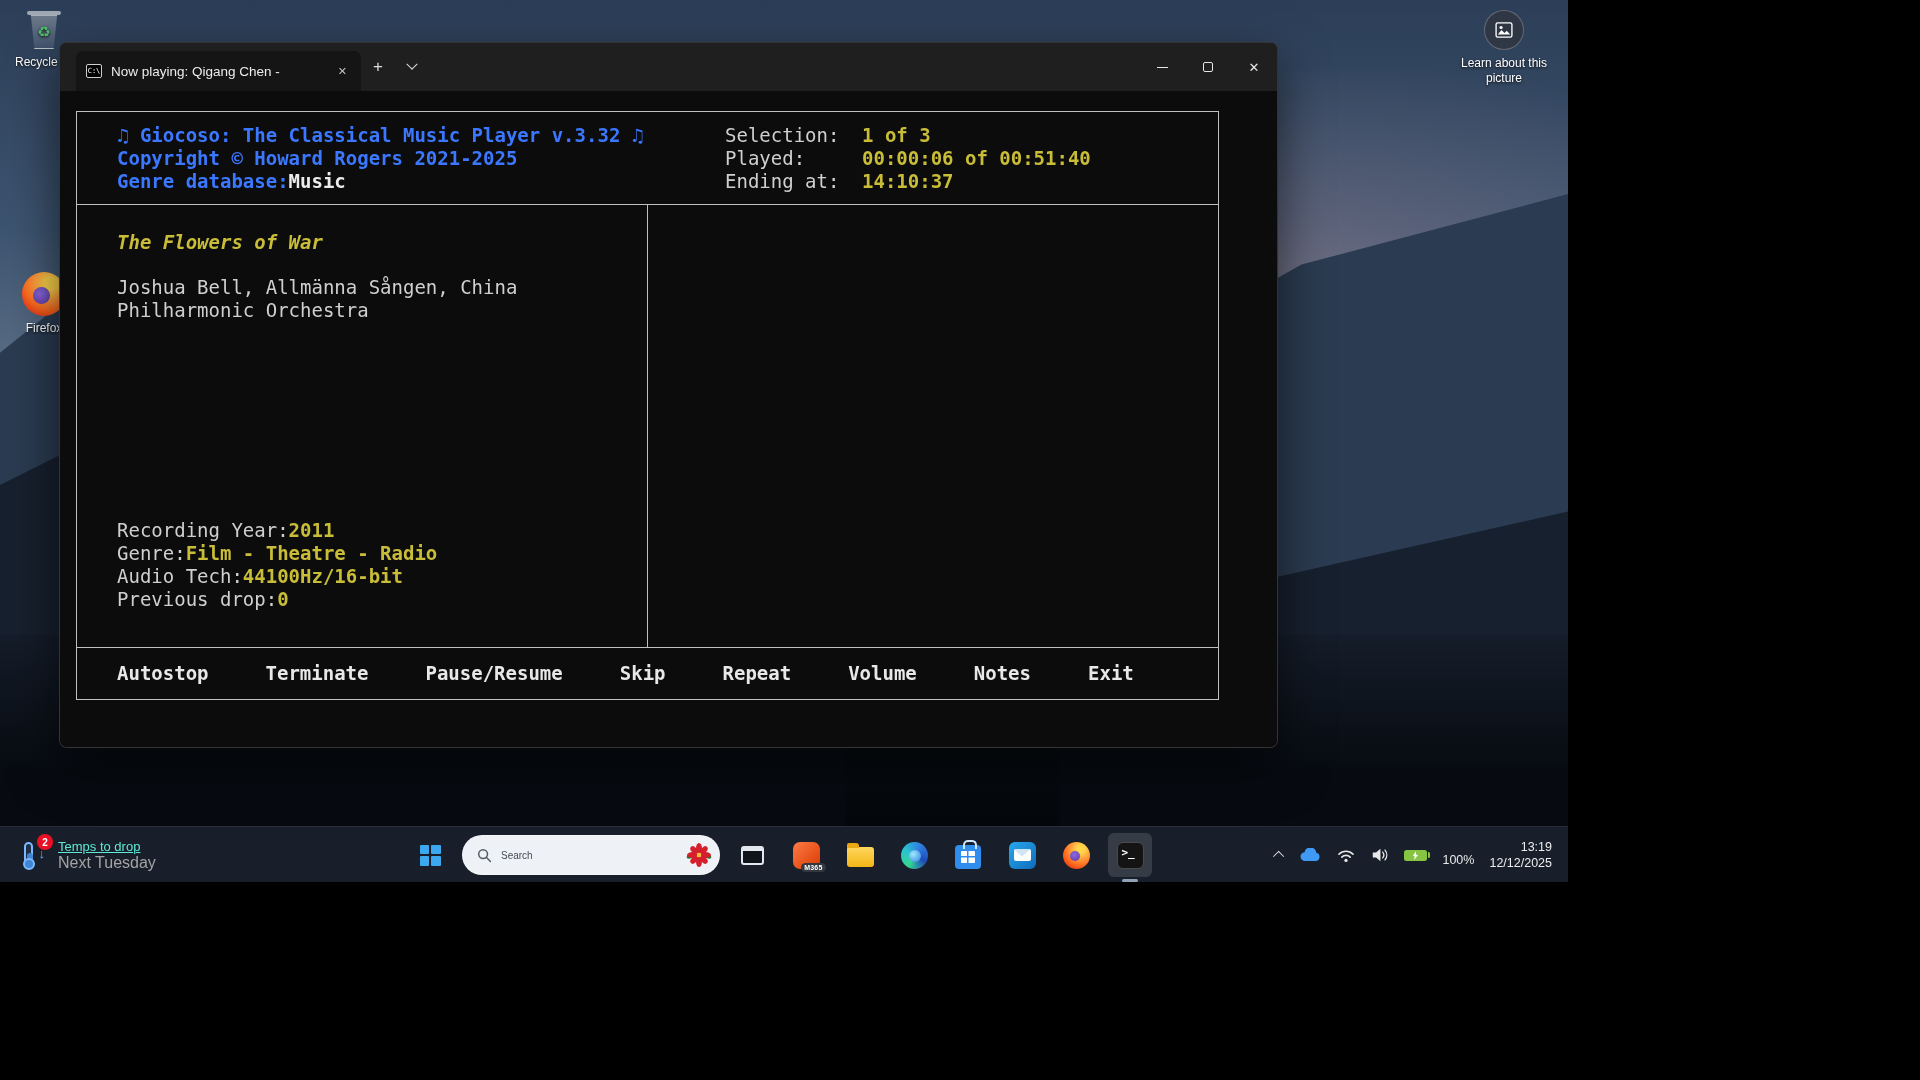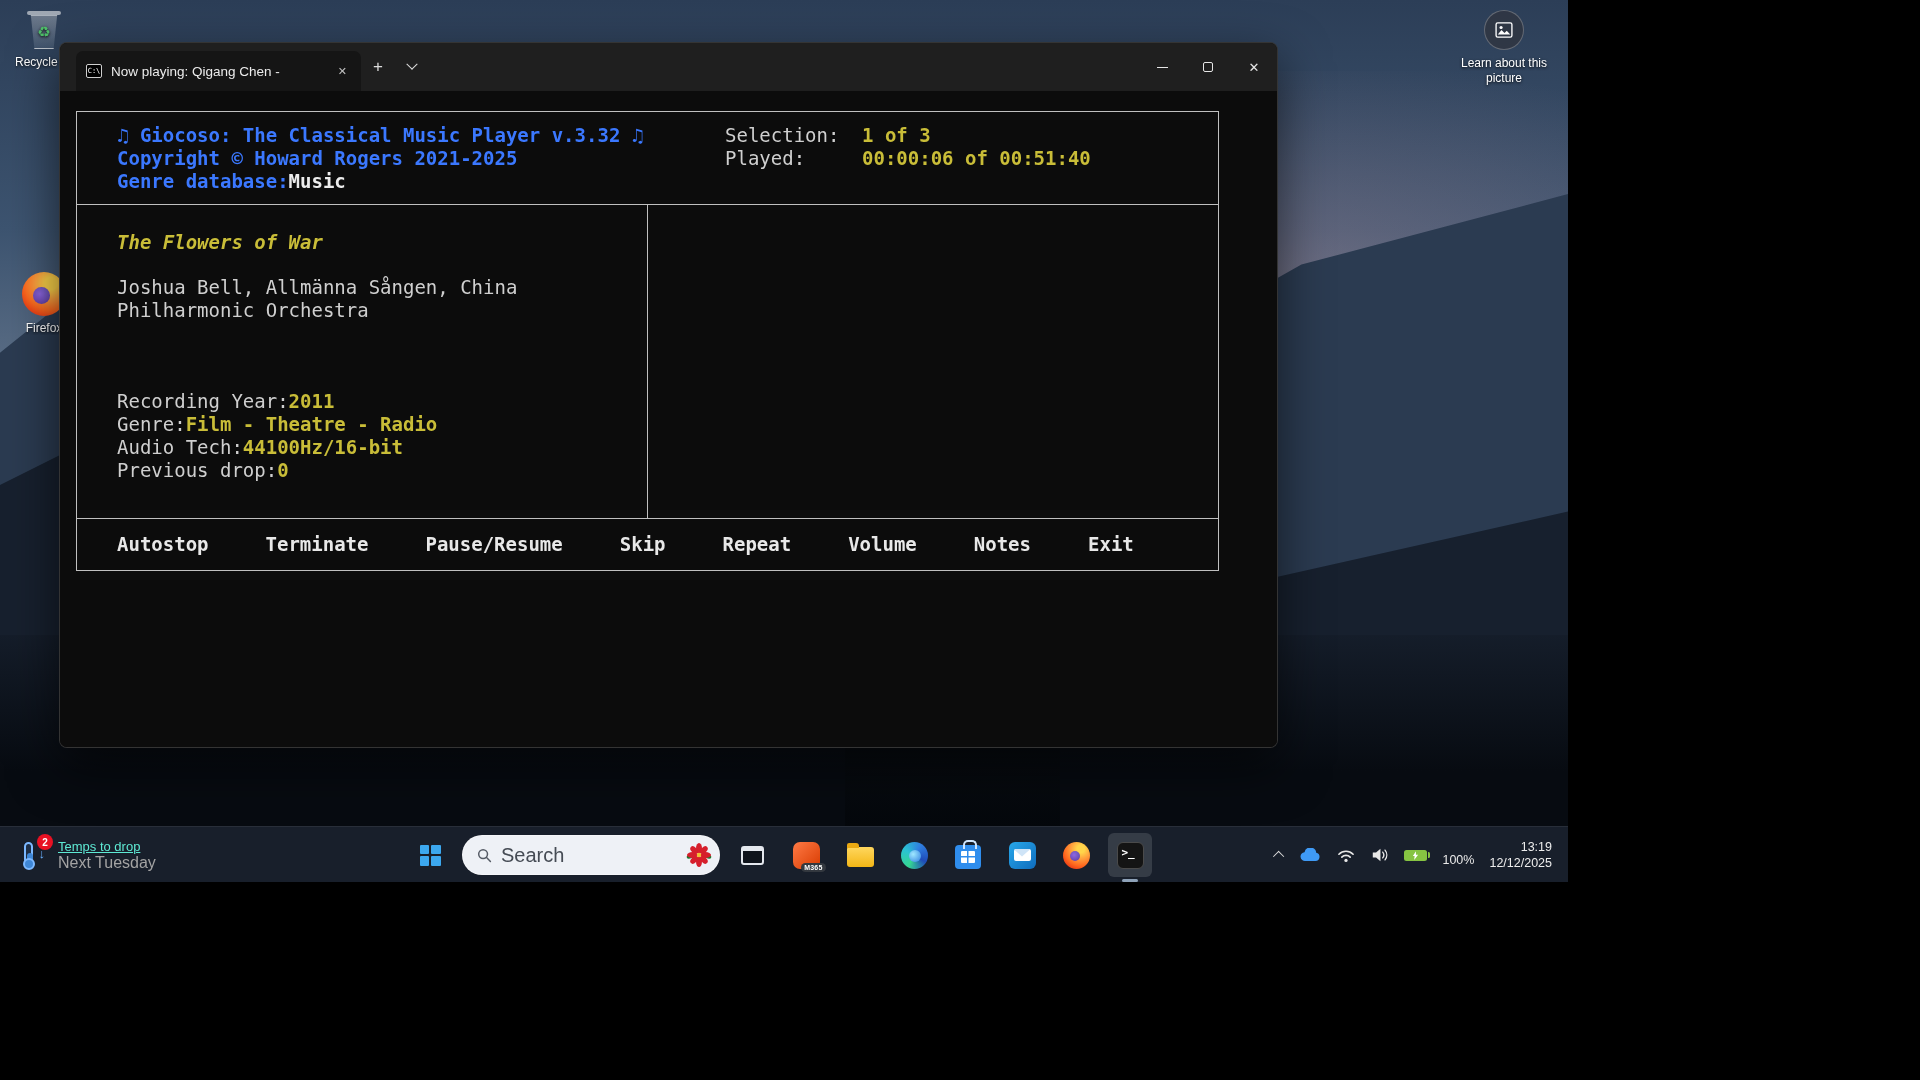--- a/index.html
+++ b/index.html
@@ -64,21 +64,21 @@
   .chev-up { transform:rotate(45deg) translateY(2px); }
   .win-controls { position:absolute; right:0; top:0; height:48px; display:flex; }
   .wc { width:46px; height:100%; display:flex; align-items:center; justify-content:center; }
   .wc .bar { width:11px; height:1px; background:#e6e6e6; }
   .wc .boxg { width:10px; height:10px; border:1px solid #e6e6e6; border-radius:2px; }
   .wc .xg { color:#e6e6e6; font-size:13px; font-family:"DejaVu Sans",sans-serif; }
 
   
   .screen { position:absolute; top:48px; left:0; right:0; bottom:0; background:#0c0c0c;
     font-family:"DejaVu Sans Mono","DejaVu Sans",monospace; font-size:19px; line-height:23px; color:#cfcfcf; }
-  .tui { position:absolute; left:16px; top:20px; width:1143px; height:460px;
+  .tui { position:absolute; left:16px; top:20px; width:1143px; height:589px;
     border:1px solid #c0c0c0; display:flex; flex-direction:column; }
   .tui-header { height:93px; border-bottom:1px solid #c0c0c0; display:flex; padding:12px 0 0 40px; }
   .th-left { width:608px; }
   .th-right .row { white-space:nowrap; }
   .th-right .rlbl { display:inline-block; width:137px; }
   .tui-main { flex:1; display:flex; min-height:0; }
   .tui-left { width:571px; border-right:1px solid #c0c0c0; position:relative; padding:26px 60px 0 40px; }
   .tui-right { flex:1; }
   .mb22 { margin-bottom:22px; }
   .meta { position:absolute; left:40px; bottom:36px; white-space:nowrap; }
@@ -103,21 +103,21 @@
     background:#e81123; color:#fff; font-size:10px; font-weight:bold; display:flex; align-items:center; justify-content:center; }
   .wx-l1 { color:#5eead4; font-size:13px;text-decoration:underline; }
   .wx-l2 { color:#a3a3a3; font-size:16px; }
   .tb-center { position:absolute; left:408px; top:6px; height:44px; display:flex; gap:10px; align-items:center; }
   .tb-item { width:44px; height:44px; border-radius:6px; display:flex; align-items:center; justify-content:center; position:relative; }
   .tb-item.active { background:rgba(255,255,255,.13); }
   .tb-item.active::after { content:''; position:absolute; bottom:-5px; left:14px; width:16px; height:3px; border-radius:2px; background:#8ea2b8; }
   .startlogo { width:21px; height:21px; display:grid; grid-template-columns:1fr 1fr; grid-template-rows:1fr 1fr; gap:2px; }
   .startlogo i { background:#3ca8ef; border-radius:1px; }
   .search-pill { width:258px; height:40px; border-radius:20px; background:#eef1f6; border:1px solid rgba(255,255,255,.4);
-    display:flex; align-items:center; gap:9px; padding:0 7px 0 14px; color:#454b54; font-size:20px; }
+    display:flex; align-items:center; gap:9px; padding:0 7px 0 14px; color:#454b54; font-size:10px; }
   .search-pill .sp-txt { flex:1; }
   .ico-window { width:23px; height:19px; border:2px solid #e4e8ee; border-radius:3px; position:relative; background:rgba(0,0,0,.35); }
   .ico-window::before { content:''; position:absolute; left:0; right:0; top:0; height:3px; background:#e4e8ee; }
   .ico-m365 { width:27px; height:27px; border-radius:7px; background:linear-gradient(135deg,#ff7a45,#d83b01); position:relative; }
   .m365-badge { position:absolute; right:-6px; bottom:-3px; background:#33383f; color:#fff; font-size:7px; font-weight:bold;
     padding:1px 3px; border-radius:5px; letter-spacing:.2px; }
   .ico-folder { width:27px; height:20px; background:linear-gradient(180deg,#ffd75e,#f3b616); border-radius:2px 3px 3px 3px; position:relative; margin-top:3px; }
   .ico-folder::before { content:''; position:absolute; top:-4px; left:0; width:12px; height:5px; background:#eaa912; border-radius:2px 3px 0 0; }
   .ico-edge { width:27px; height:27px; border-radius:50%;
     background:conic-gradient(from 210deg,#35d693,#2bc3d2,#2f7fe0,#1f4bb8,#35d693); position:relative; }
@@ -214,20 +214,21 @@
 
           <div class="tui-header">
             <div class="th-left">
               <div class="blue">♫ Giocoso: The Classical Music Player v.3.32 ♫</div>
               <div class="blue">Copyright © Howard Rogers 2021-2025</div>
               <div><span class="blue">Genre database:</span><span class="wbold ml1">Music</span></div>
             </div>
             <div class="th-right">
               <div class="row"><span class="rlbl">Selection:</span><span class="yellow">1 of 3</span></div>
               <div class="row"><span class="rlbl">Played:</span><span class="yellow">00:00:06 of 00:51:40</span></div>
+              <div class="row"><span class="rlbl">Ending at:</span><span class="yellow">14:10:37</span></div>
             </div>
           </div>
 
           <div class="tui-main">
             <div class="tui-left">
               <div class="mb22 yellow ital">The Flowers of War</div>
               <div>Joshua Bell, Allmänna Sången, China Philharmonic Orchestra</div>
               <div class="meta">
                 <div><span>Recording Year:</span><span class="yellow ml1">2011</span></div>
                 <div><span>Genre:</span><span class="yellow ml1">Film - Theatre - Radio</span></div>

